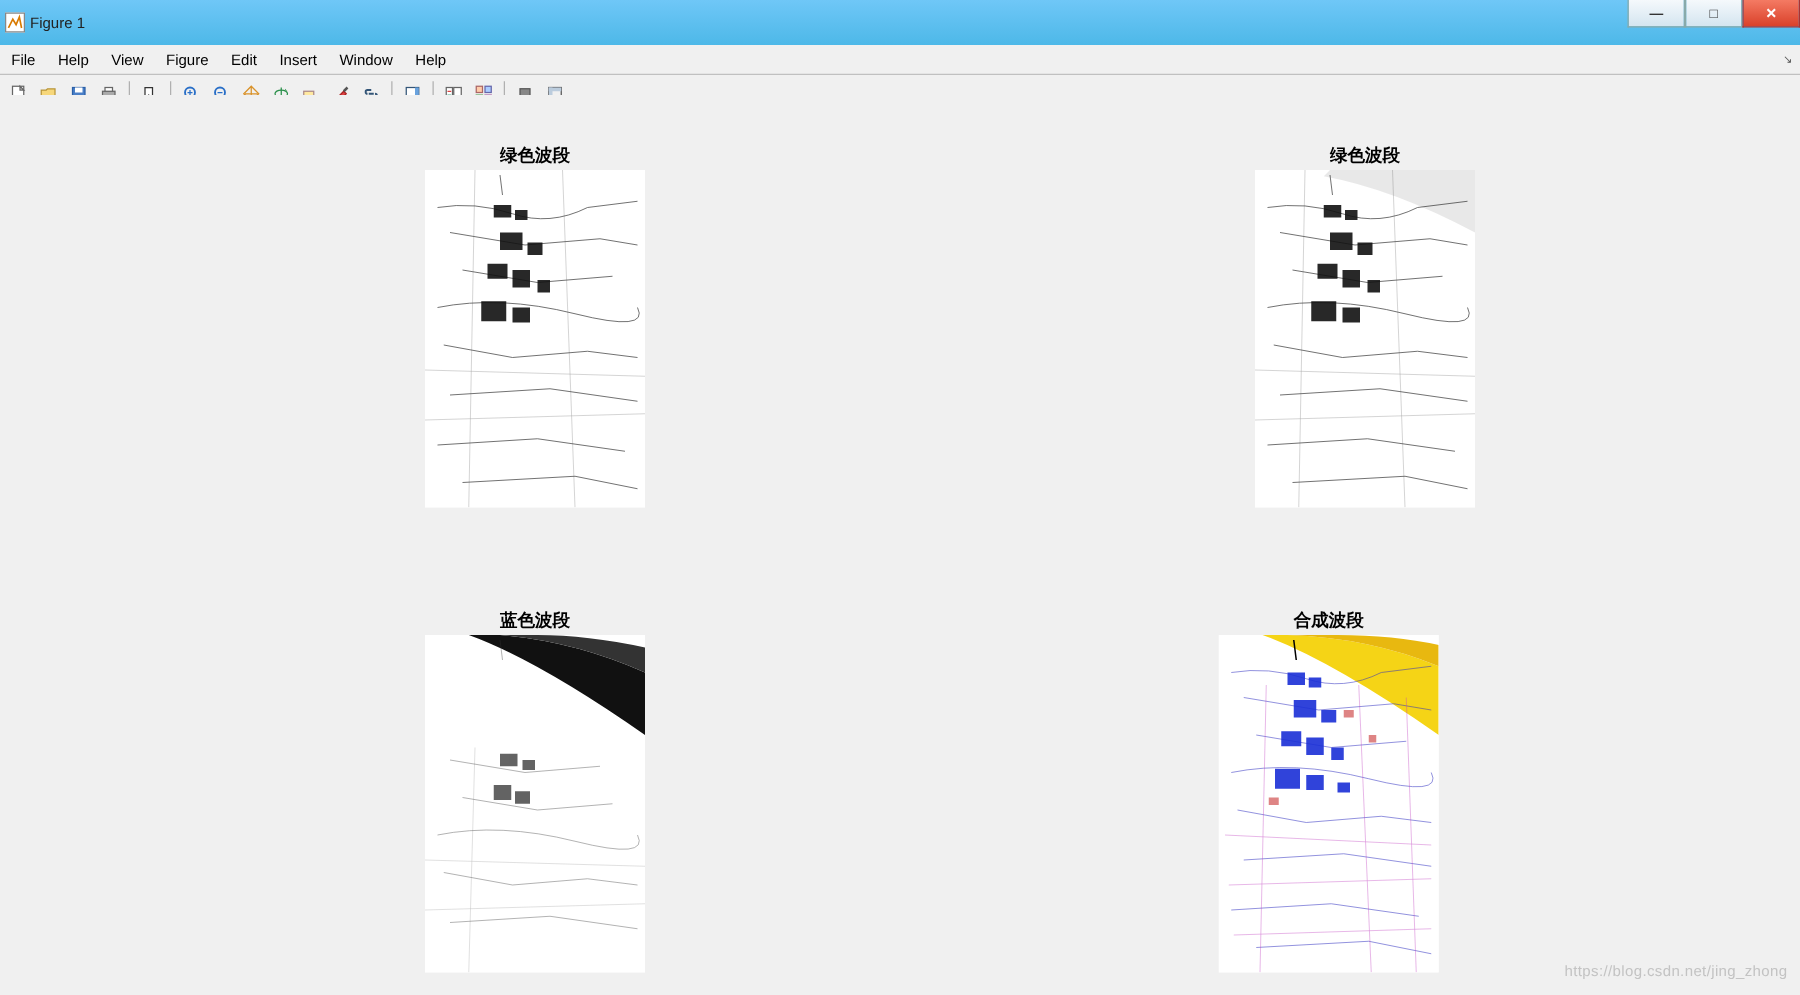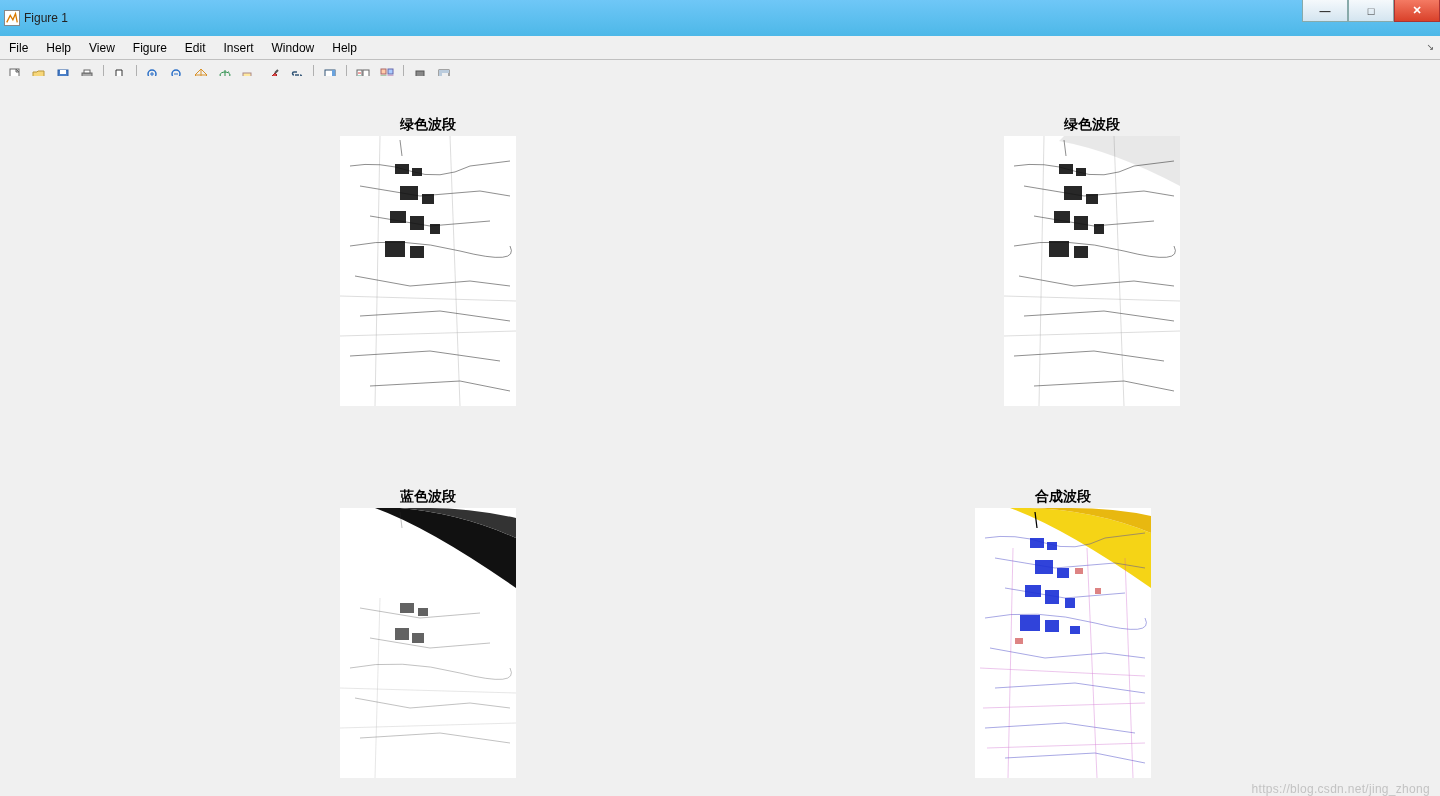--- a/index.html
+++ b/index.html
@@ -32,21 +32,21 @@
 .subplot { position:absolute; }
 .sub-title { text-align:center; font-size:14px; font-family:"SimSun","Microsoft YaHei",sans-serif; color:#000; margin-bottom:2px; font-weight:bold;}
 .axes { width:176px; height:270px; background:#fff; border:none; position:relative; overflow:hidden; }
 .axes svg { width:100%; height:100%; }
 
 .subplot.s1 { left:340px; top:40px; }
 .subplot.s2 { left:975px; top:40px;padding-left:29px; }
 .subplot.s3 { left:340px; top:412px; }
 .subplot.s4 { left:975px; top:412px; }
 
-.watermark { position:absolute; right:10px; bottom:0; font-size:12px; color:rgba(150,150,150,0.5); font-family:Arial; letter-spacing:0.3px;}
+.watermark { position:absolute; right:10px; bottom:12px; font-size:12px; color:rgba(150,150,150,0.5); font-family:Arial; letter-spacing:0.3px;}
 </style>
 </head>
 <body>
 
 <div class="titlebar">
   <div class="app-icon">
     <svg viewBox="0 0 16 16">
         <path d="M2 13 L6 5 L9 10 L12 3 L14 13" stroke="#d97a00" stroke-width="1.5" fill="none"></path>
       </svg>
   </div>

